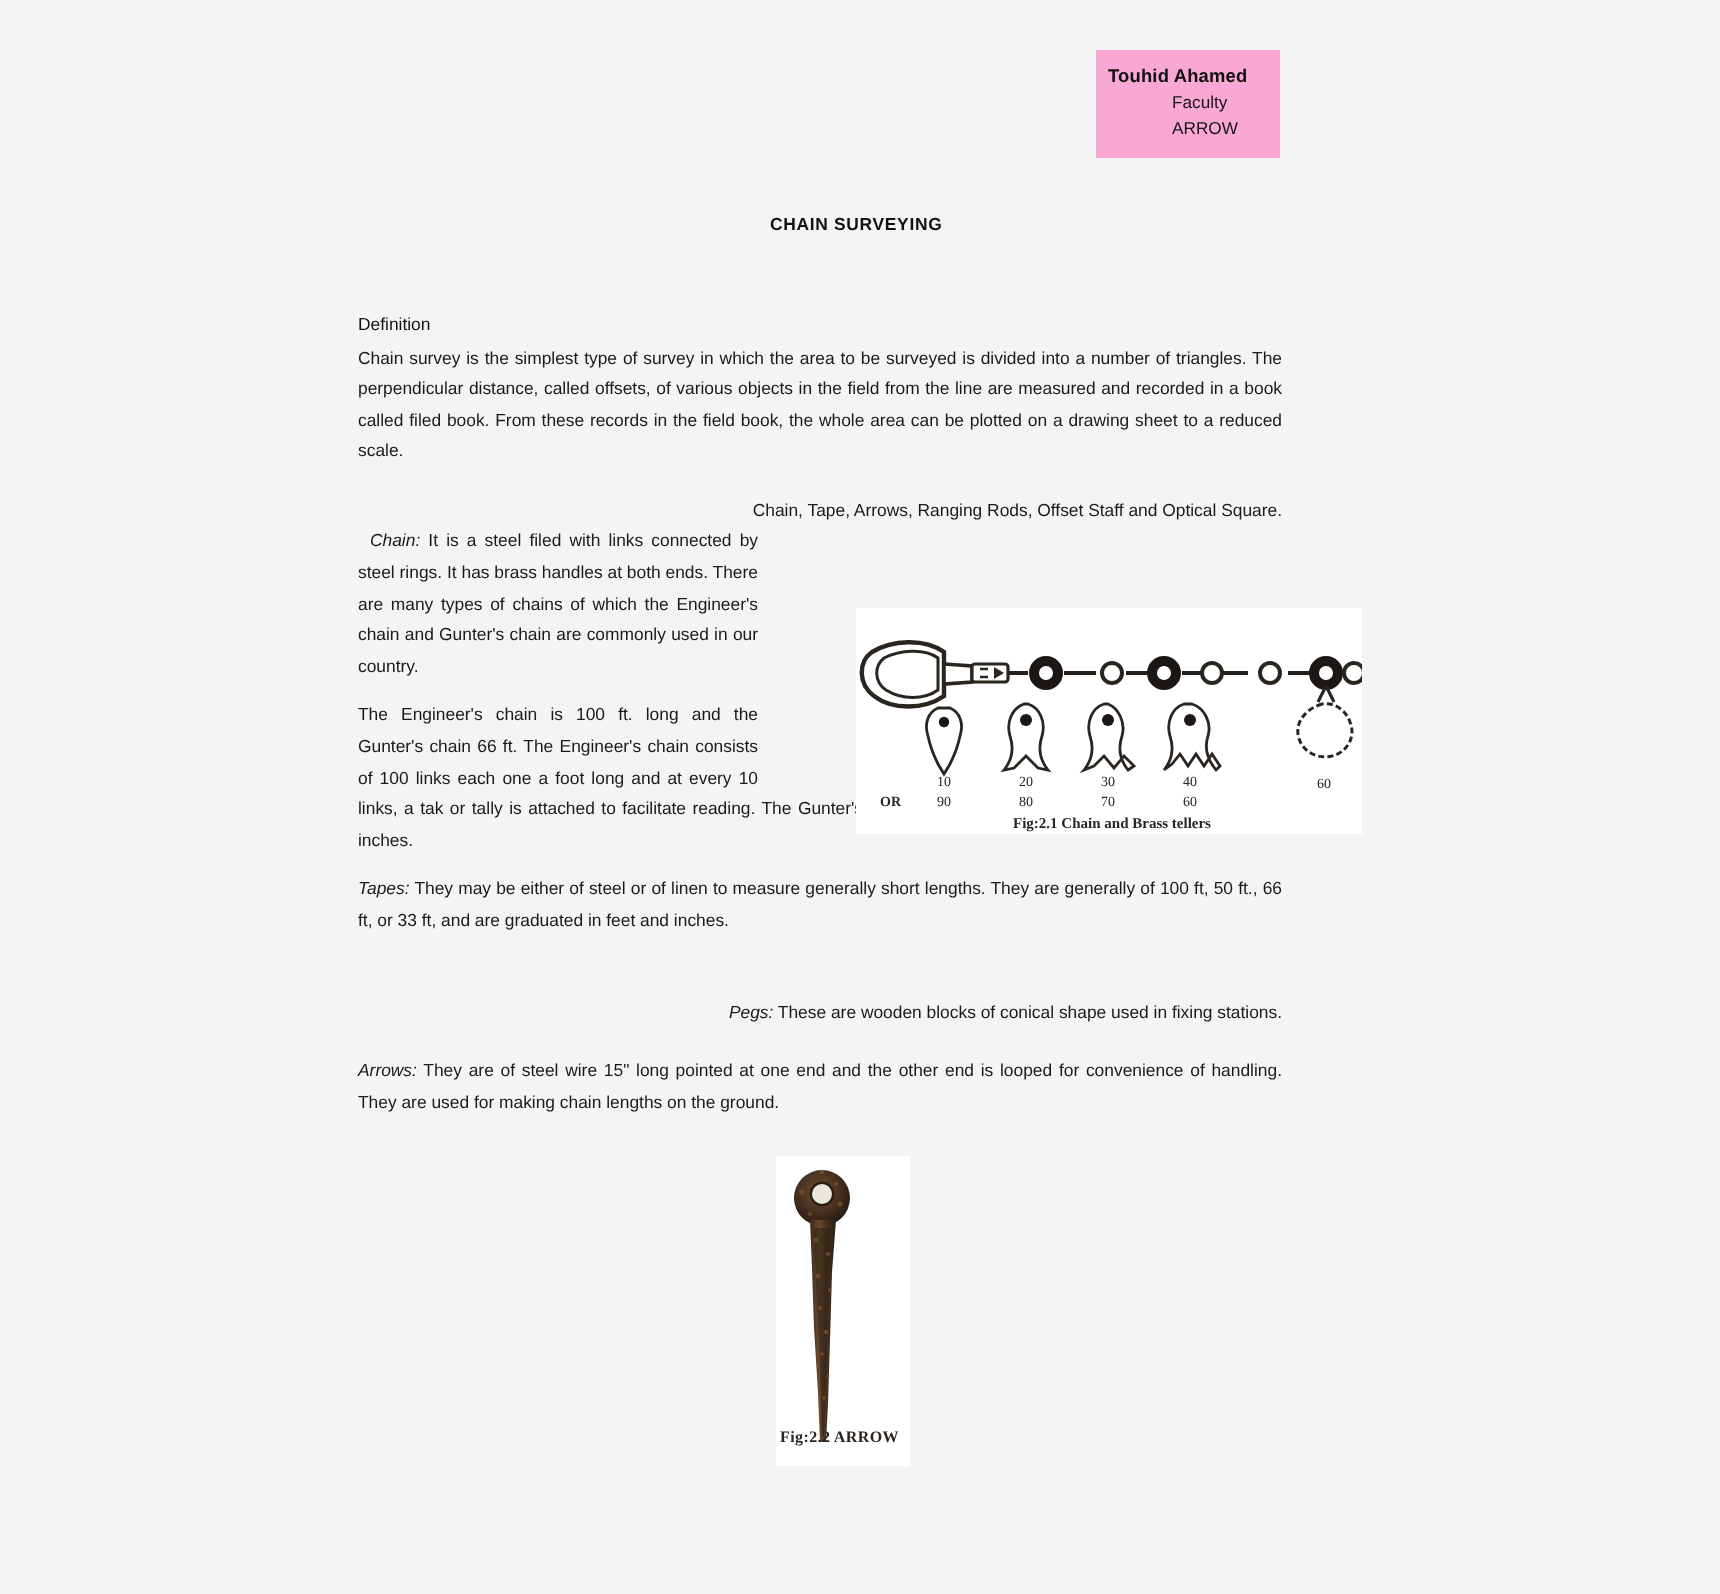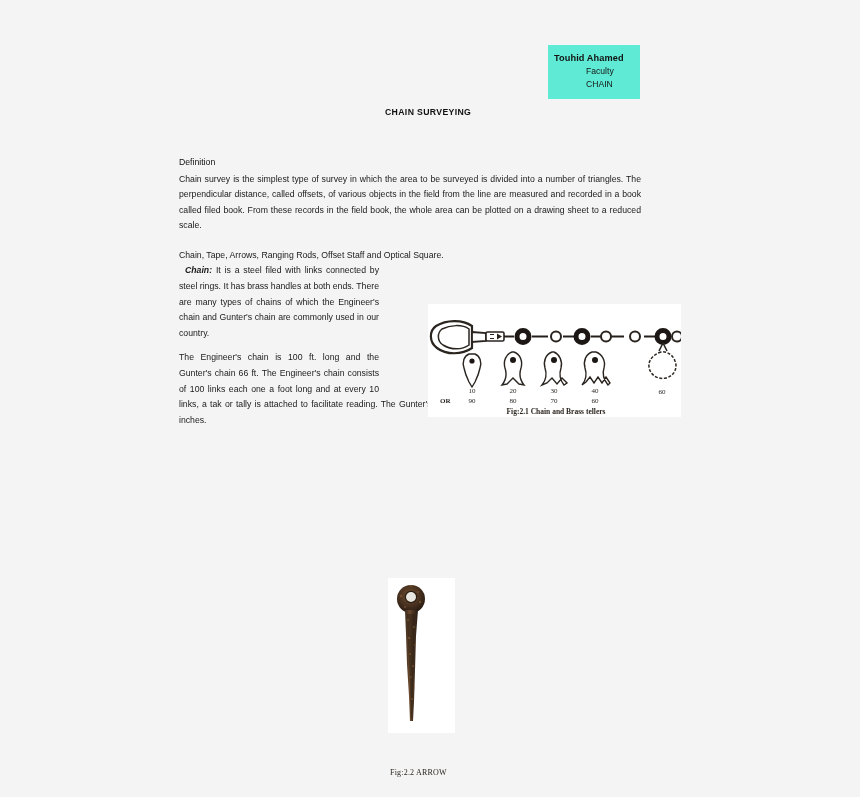--- a/index.html
+++ b/index.html
@@ -13,24 +13,24 @@
     position: relative;
     font-family: "Liberation Sans", sans-serif;
     color: #1a1a1a;
     overflow: hidden;
   }
 
   
   .author-box {
     position: absolute;
     left: 548px;
-    top: 45px;
+    top: 25px;
     width: 92px;
     height: 54px;
-    background: #5eead4;
+    background: #f9a8d4;
     padding: 7px 0 0 6px;
     box-sizing: border-box;
   }
   .author-name {
     font-size: 9.2px;
     font-weight: bold;
     line-height: 13px;
     letter-spacing: .1px;
     color: #111;
   }
@@ -68,23 +68,23 @@
   }
   p.body {
     font-size: 8.7px;
     line-height: 15.6px;
     margin: 0;
     text-align: justify;
     color: #1a1a1a;
     -webkit-hyphens: none;
     hyphens: none;
   }
-  p.body.plain { text-align: left; }
+  p.body.plain { text-align: right; }
   .term {
-    font-weight: bold;
+    font-weight: normal;
     font-style: italic;
     margin-top: 42px;
   }
   .gap-sm { height: 9px; }
   .gap-md { height: 14px; }
   .gap-lg { height: 30px; }
 
   
   .fig-chain-float {
     float: right;
@@ -114,37 +114,37 @@
     top: 578px;
     width: 67px;
     height: 155px;
     background: #ffffff;
     overflow: hidden;
   }
   .fig-arrow svg { display: block; }
   .fig-arrow-caption {
     position: absolute;
     left: 390px;
-    top: 768px;
+    top: 714px;
     width: 80px;
     font-family: "Liberation Serif", serif;
     font-size: 8px;
-    font-weight: normal;
+    font-weight: bold;
     color: #2b2520;
     letter-spacing: .2px;
     white-space: nowrap;
   }
 </style>
 </head>
 <body>
 
 <div class="author-box">
   <div class="author-name">Touhid Ahamed</div>
   <div class="author-line">Faculty</div>
-  <div class="author-line">CHAIN</div>
+  <div class="author-line">ARROW</div>
 </div>
 
 <div class="doc-title">CHAIN SURVEYING</div>
 
 <div class="content">
 
   <div class="h-bold">Definition</div>
   <p class="body">Chain survey is the simplest type of survey in which the area to be surveyed is divided into a number of triangles. The perpendicular distance, called offsets, of various objects in the field from the line are measured and recorded in a book called filed book. From these records in the field book, the whole area can be plotted on a drawing sheet to a reduced scale.</p>
 
   <div class="gap-md"></div>
@@ -155,26 +155,29 @@
 
   <p class="body indent-chain"><span class="term">Chain:</span><span> It is a steel filed with links connected by steel rings. It has brass handles at both ends. There are many types of chains of which the Engineer's chain and Gunter's chain are commonly used in our country.</span></p>
 
   <div class="gap-sm"></div>
 
   <p class="body">The Engineer's chain is 100 ft. long and the Gunter's chain 66 ft. The Engineer's chain consists of 100 links each one a foot long and at every 10 links, a tak or tally is attached to facilitate reading. The Gunter's chain is also divided into 100 links, each link is 7.92 inches.</p>
 
   <div style="clear:both"></div>
   <div class="gap-sm"></div>
 
+  <p class="body"><span class="term">Tapes:</span><span> They may be either of steel or of linen to measure generally short lengths. They are generally of 100 ft, 50 ft., 66 ft, or 33 ft, and are graduated in feet and inches.</span></p>
 
   <div class="gap-lg"></div>
 
+  <p class="body plain"><span class="term">Pegs:</span><span> These are wooden blocks of conical shape used in fixing stations.</span></p>
 
   <div class="gap-md"></div>
 
+  <p class="body"><span class="term">Arrows:</span><span> They are of steel wire 15" long pointed at one end and the other end is looped for convenience of handling. They are used for making chain lengths on the ground.</span></p>
 
 </div>
 
 <div class="fig-chain">
   <svg width="253" height="113" viewBox="0 0 253 113">
     <g fill="none" stroke="#2b2520" stroke-width="1.6">
 
       <path d="M8 22 C1 27 1 38 9 44 C18 51 34 51 44 44 L44 22 C34 15 18 16 8 22 Z" stroke-width="2.2"></path>
       <path d="M14 25 C9 29 9 37 15 41 C23 46 34 46 41 41 L41 25 C34 20 22 21 14 25 Z" stroke-width="1.5"></path>
 

